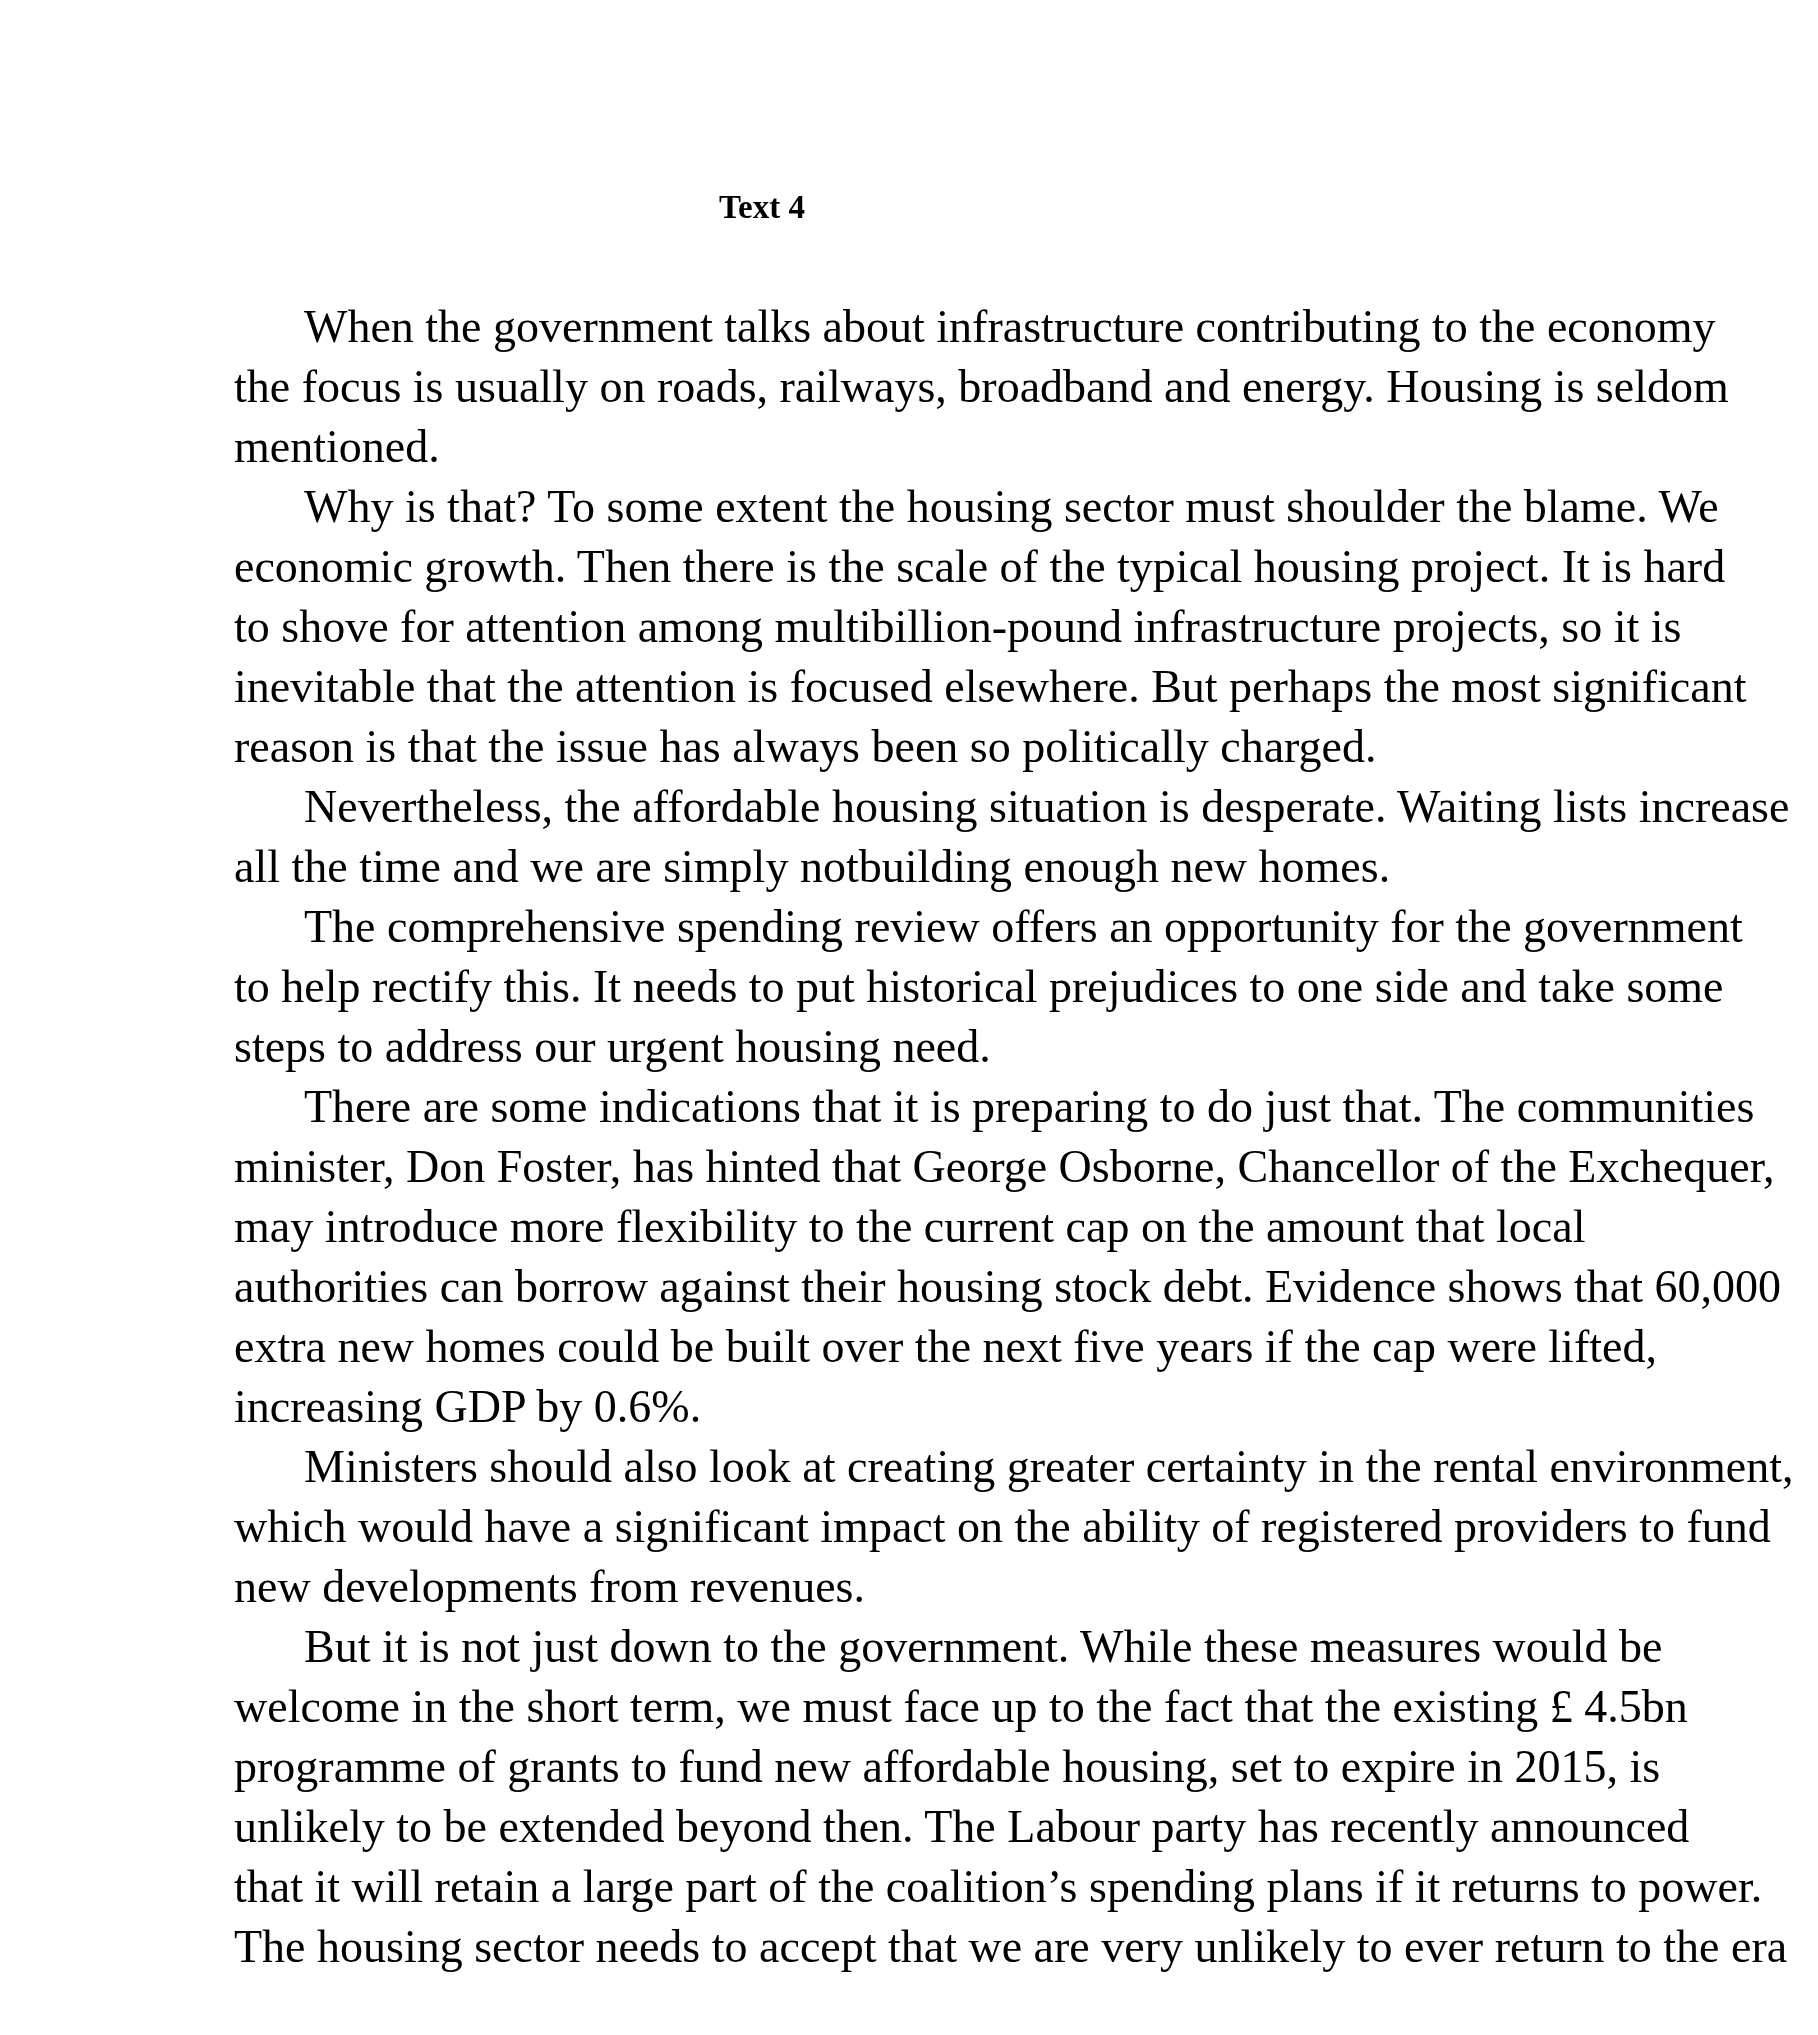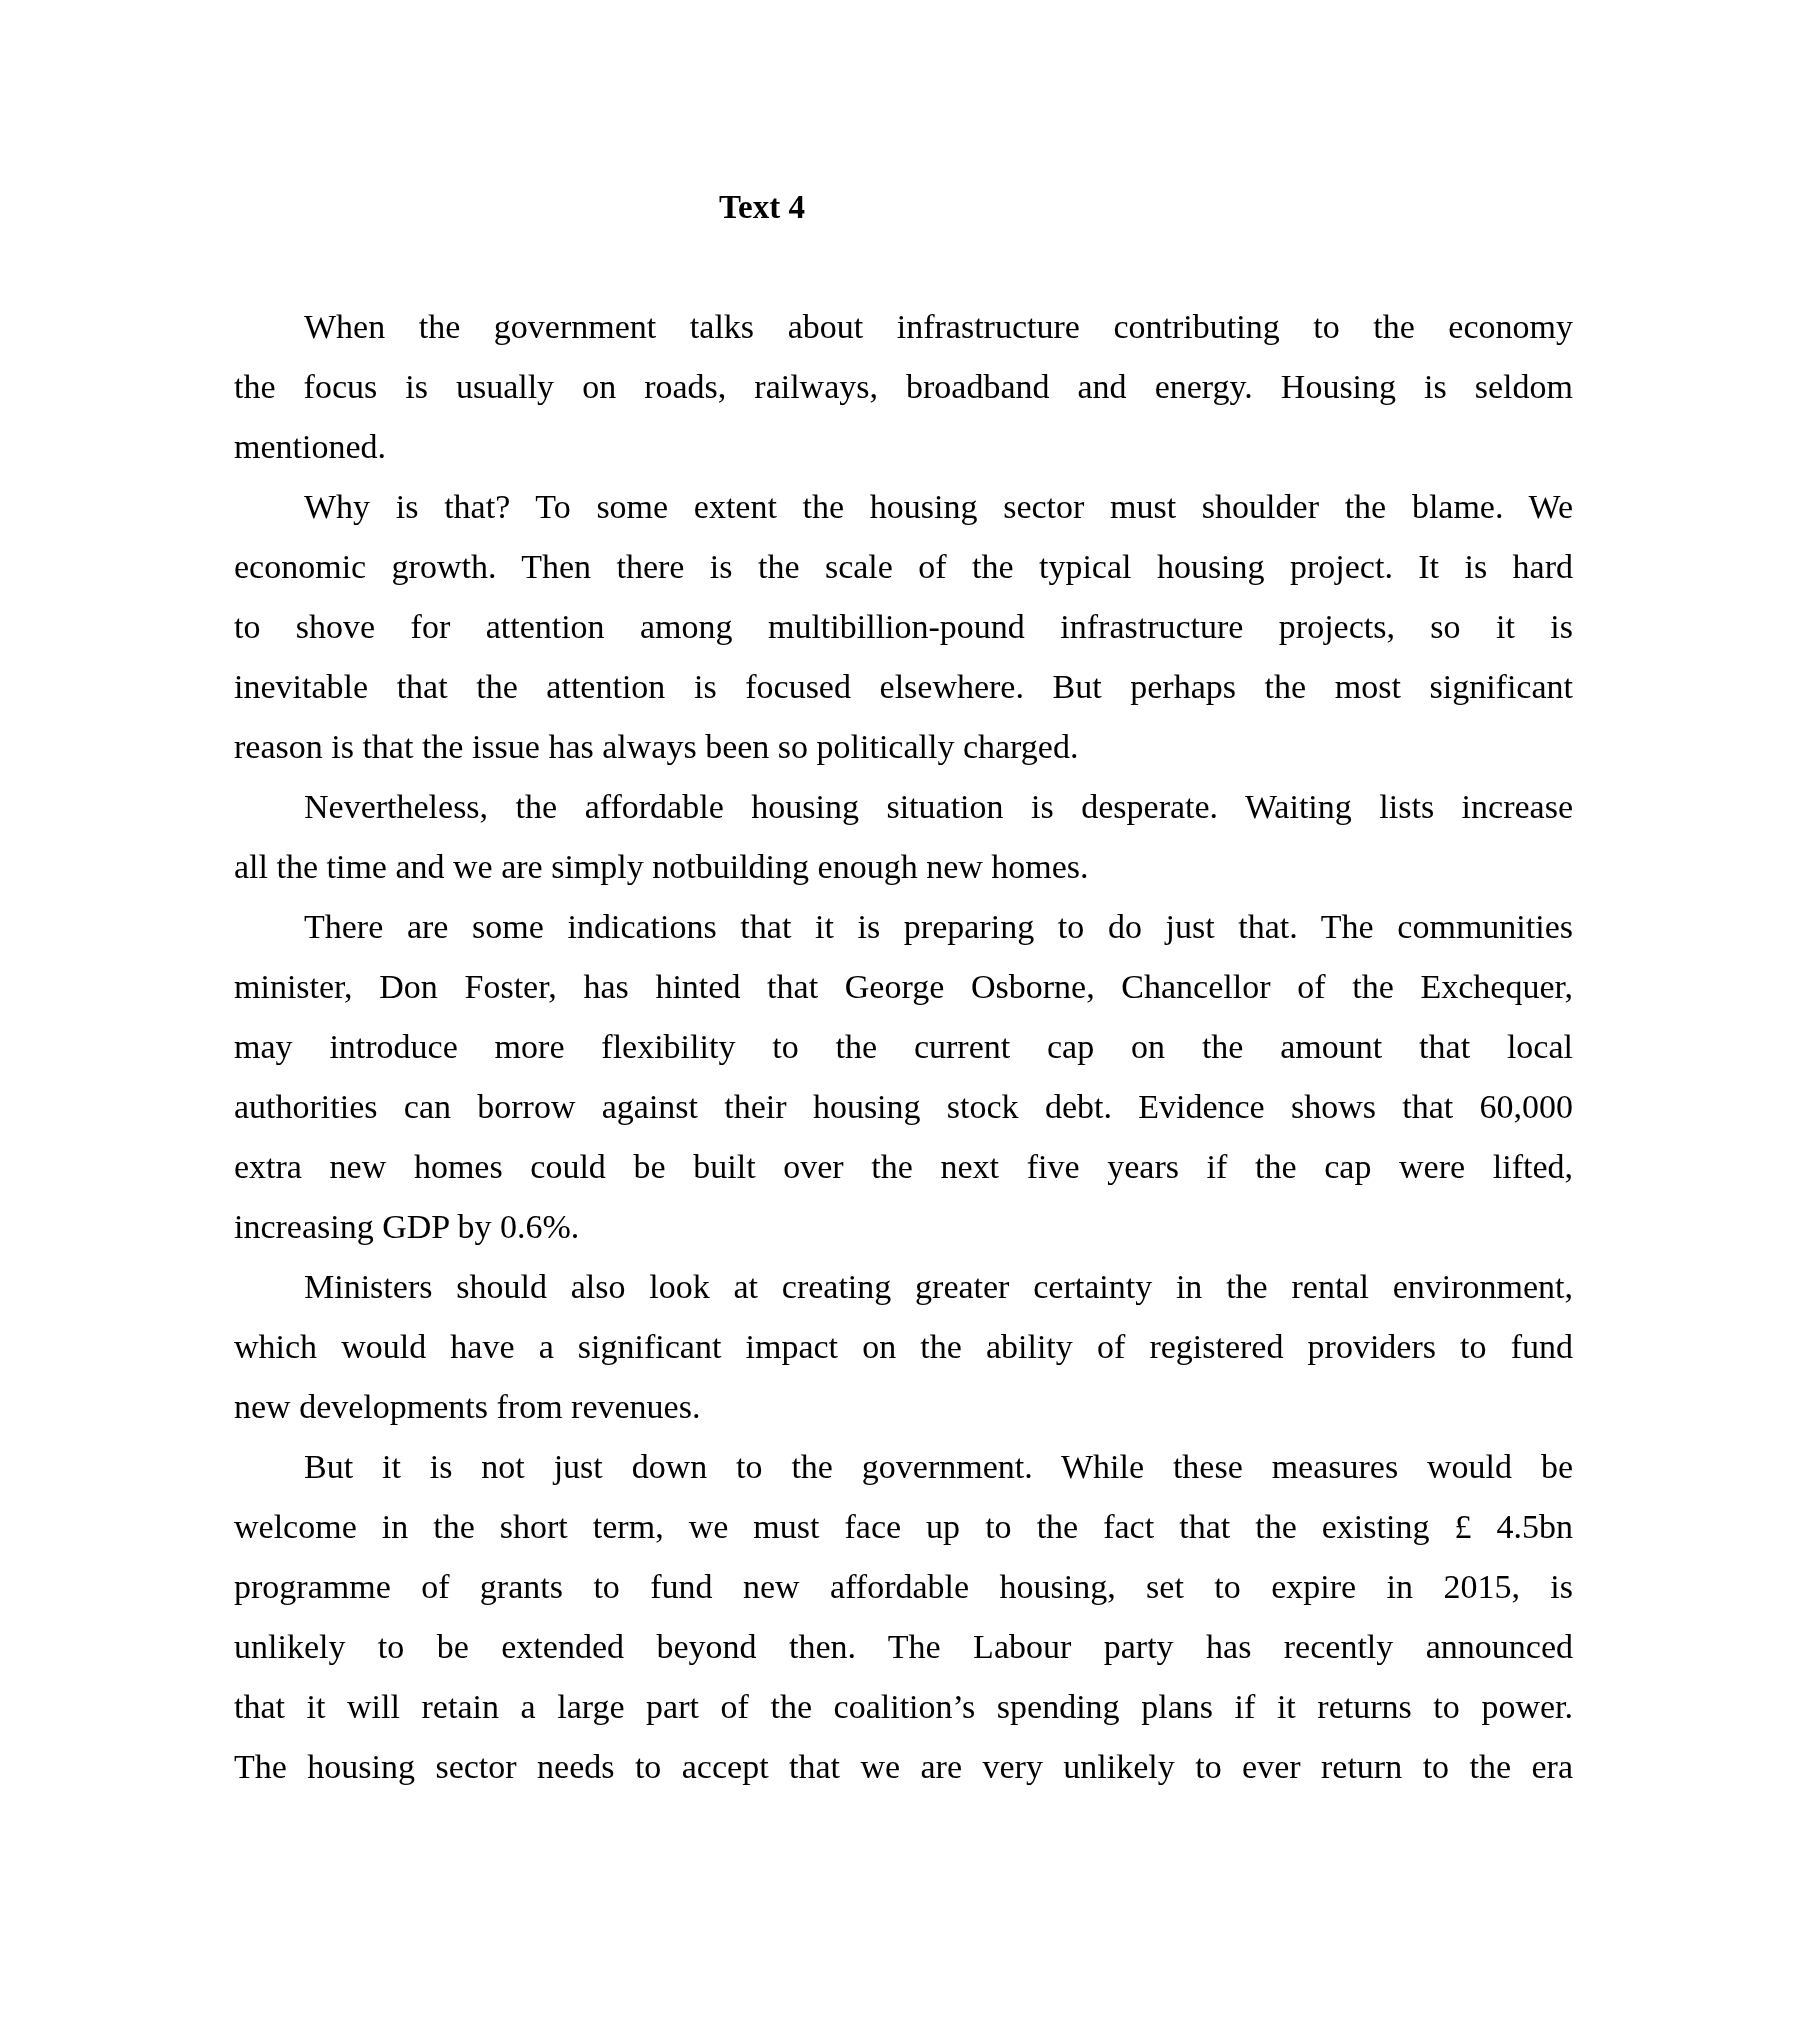--- a/index.html
+++ b/index.html
@@ -10,21 +10,21 @@
     font-family: "Liberation Serif", "DejaVu Serif", serif;
   }
   .title {
     position: absolute; left: 0; width: 1524px; top: 185px;
     text-align: center; font-weight: bold; font-size: 33px; line-height: 45px;
   }
   .body {
     position: absolute; left: 234px; width: 1339px; top: 297px;
   }
   .line {
-    display: block; font-size: 34px; line-height: 60px; height: 60px;
+    display: block; font-size: 46px; line-height: 60px; height: 60px;
     text-align: justify; text-align-last: justify; white-space: nowrap;
     overflow: visible;
   }
   .line.last { text-align-last: left; }
   .line.indent { padding-left: 70px; }
 </style>
 </head>
 <body>
 
 <div class="page">
@@ -44,20 +44,25 @@
       <div class="line">to shove for attention among multibillion-pound infrastructure projects, so it is</div>
       <div class="line">inevitable that the attention is focused elsewhere. But perhaps the most significant</div>
       <div class="line last">reason is that the issue has always been so politically charged.</div>
     </div>
 
     <div>
       <div class="line indent">Nevertheless, the affordable housing situation is desperate. Waiting lists increase</div>
       <div class="line last">all the time and we are simply notbuilding enough new homes.</div>
     </div>
 
+    <div>
+      <div class="line indent">The comprehensive spending review offers an opportunity for the government</div>
+      <div class="line">to help rectify this. It needs to put historical prejudices to one side and take some</div>
+      <div class="line last">steps to address our urgent housing need.</div>
+    </div>
 
     <div>
       <div class="line indent">There are some indications that it is preparing to do just that. The communities</div>
       <div class="line">minister, Don Foster, has hinted that George Osborne, Chancellor of the Exchequer,</div>
       <div class="line">may introduce more flexibility to the current cap on the amount that local</div>
       <div class="line">authorities can borrow against their housing stock debt. Evidence shows that 60,000</div>
       <div class="line">extra new homes could be built over the next five years if the cap were lifted,</div>
       <div class="line last">increasing GDP by 0.6%.</div>
     </div>
 

